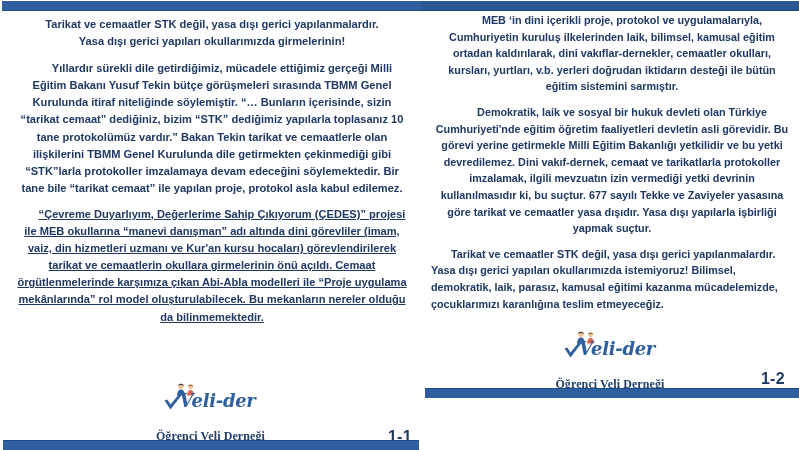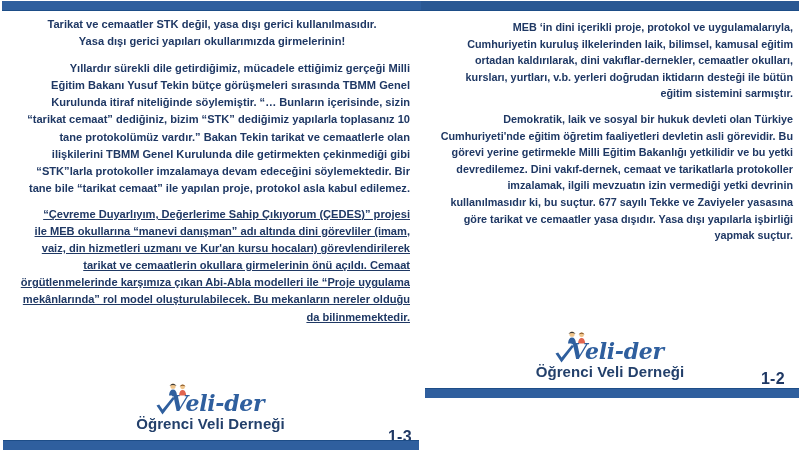--- a/index.html
+++ b/index.html
@@ -82,22 +82,22 @@
     line-height: 16.6px;
   }
 
   .headline {
     text-align: center;
     margin: 0 0 10px 0;
   }
   .headline .hl-line { display: block; }
 
   p.para {
-    margin: 7px 0 9px 0;
-    text-align: right;
+    margin: 0 0 9px 0;
+    text-align: center;
     text-indent: 20px;
   }
   p.para.last { margin-bottom: 0; text-decoration: underline; }
 
   p.closing {
     margin: 9px 0 0 0;
     text-indent: 20px;
   }
 
   
@@ -124,38 +124,38 @@
     position: absolute;
     left: 9px;
     top: -9px;
     width: 26px;
     height: 13px;
   }
   .logo-text {
     font-family: "DejaVu Serif", "Liberation Serif", serif;
     font-style: italic;
     font-weight: bold;
-    font-size: 22px;
+    font-size: 18px;
     color: #2f5f9e;
     letter-spacing: -0.3px;
     position: relative;
     padding-left: 14px;
   }
   .logo-check {
     position: absolute;
     left: -2px;
     bottom: -2px;
     width: 22px;
     height: 22px;
   }
   .logo-sub {
     display: block;
-    margin-top: 0;
-    font-family: Liberation Sans, sans-serif;
-    font-size: 15px;
+    margin-top: 18px;
+    font-family: Liberation Serif, serif;
+    font-size: 12px;
     font-weight: bold;
     color: #23406b;
     letter-spacing: 0.1px;
   }
 
   .page-number {
     position: absolute;
     font-size: 16px;
     font-weight: bold;
     color: #1f3864;
@@ -169,21 +169,21 @@
 
 <div class="doc-root">
 
   <div class="page page-left">
 
     <div class="rule-top"></div>
 
     <div class="body-text">
 
       <div class="headline">
-        <span class="hl-line">Tarikat ve cemaatler STK değil, yasa dışı gerici kullanılmasıdır.</span>
+        <span class="hl-line">Tarikat ve cemaatler STK değil, yasa dışı gerici yapılanmalardır.</span>
         <span class="hl-line">Yasa dışı gerici yapıları okullarımızda girmelerinin!</span>
       </div>
 
       <p class="para">Yıllardır sürekli dile getirdiğimiz, mücadele ettiğimiz gerçeği Milli Eğitim Bakanı Yusuf Tekin bütçe görüşmeleri sırasında TBMM Genel Kurulunda itiraf niteliğinde söylemiştir. “… Bunların içerisinde, sizin “tarikat cemaat” dediğiniz, bizim “STK” dediğimiz yapılarla toplasanız 10 tane protokolümüz vardır.” Bakan Tekin tarikat ve cemaatlerle olan ilişkilerini TBMM Genel Kurulunda dile getirmekten çekinmediği gibi “STK”larla protokoller imzalamaya devam edeceğini söylemektedir. Bir tane bile “tarikat cemaat” ile yapılan proje, protokol asla kabul edilemez.</p>
 
       <p class="para last">“Çevreme Duyarlıyım, Değerlerime Sahip Çıkıyorum (ÇEDES)” projesi ile MEB okullarına “manevi danışman” adı altında dini görevliler (imam, vaiz, din hizmetleri uzmanı ve Kur'an kursu hocaları) görevlendirilerek tarikat ve cemaatlerin okullara girmelerinin önü açıldı. Cemaat örgütlenmelerinde karşımıza çıkan Abi-Abla modelleri ile “Proje uygulama mekânlarında” rol model oluşturulabilecek. Bu mekanların nereler olduğu da bilinmemektedir.</p>
 
     </div>
 
     <div class="footer">
@@ -202,35 +202,36 @@
           <span class="logo-text">Veli-der<span class="logo-check">
               <svg viewBox="0 0 22 22" width="22" height="22" aria-hidden="true">
                 <path d="M1.5 9.5 L7.5 18.5 L20.5 1.5 L17.5 1.2 L7.6 13.6 L4.2 8.4 Z" fill="#2f5f9e"></path>
               </svg>
             </span></span>
         </span>
         <span class="logo-sub">Öğrenci Veli Derneği</span>
       </div>
     </div>
 
-    <div class="page-number">1-3</div>
+    <div class="page-number">1-1</div>
 
     <div class="rule-bottom"></div>
   </div>
 
   <div class="page page-right">
 
     <div class="rule-top"></div>
 
     <div class="body-text">
 
       <p class="para">MEB ‘in dini içerikli proje, protokol ve uygulamalarıyla, Cumhuriyetin kuruluş ilkelerinden laik, bilimsel, kamusal eğitim ortadan kaldırılarak, dini vakıflar-dernekler, cemaatler okulları, kursları, yurtları, v.b. yerleri doğrudan iktidarın desteği ile bütün eğitim sistemini sarmıştır.</p>
 
       <p class="para">Demokratik, laik ve sosyal bir hukuk devleti olan Türkiye Cumhuriyeti'nde  eğitim öğretim faaliyetleri devletin asli görevidir. Bu görevi yerine getirmekle Milli Eğitim Bakanlığı yetkilidir ve bu yetki devredilemez. Dini vakıf-dernek, cemaat ve tarikatlarla protokoller imzalamak, ilgili mevzuatın izin vermediği yetki devrinin kullanılmasıdır ki, bu suçtur. 677 sayılı Tekke ve Zaviyeler yasasına göre tarikat ve cemaatler yasa dışıdır. Yasa dışı yapılarla işbirliği yapmak suçtur.</p>
 
+      <p class="closing">Tarikat ve cemaatler STK değil, yasa dışı gerici yapılanmalardır. Yasa dışı gerici yapıları okullarımızda istemiyoruz! Bilimsel, demokratik, laik, parasız, kamusal eğitimi kazanma mücadelemizde, çocuklarımızı karanlığına teslim etmeyeceğiz.</p>
 
     </div>
 
     <div class="footer">
       <div class="logo-block">
         <span class="logo-wordmark">
           <span class="logo-kids">
             <svg viewBox="0 0 26 13" width="26" height="13" aria-hidden="true">
               <circle cx="7" cy="3.2" r="2.6" fill="#f0c48a"></circle>
               <path d="M3.4 3.0 Q7 -1.4 10.6 3.0 Q7 1.2 3.4 3.0 Z" fill="#3a3a3a"></path>

